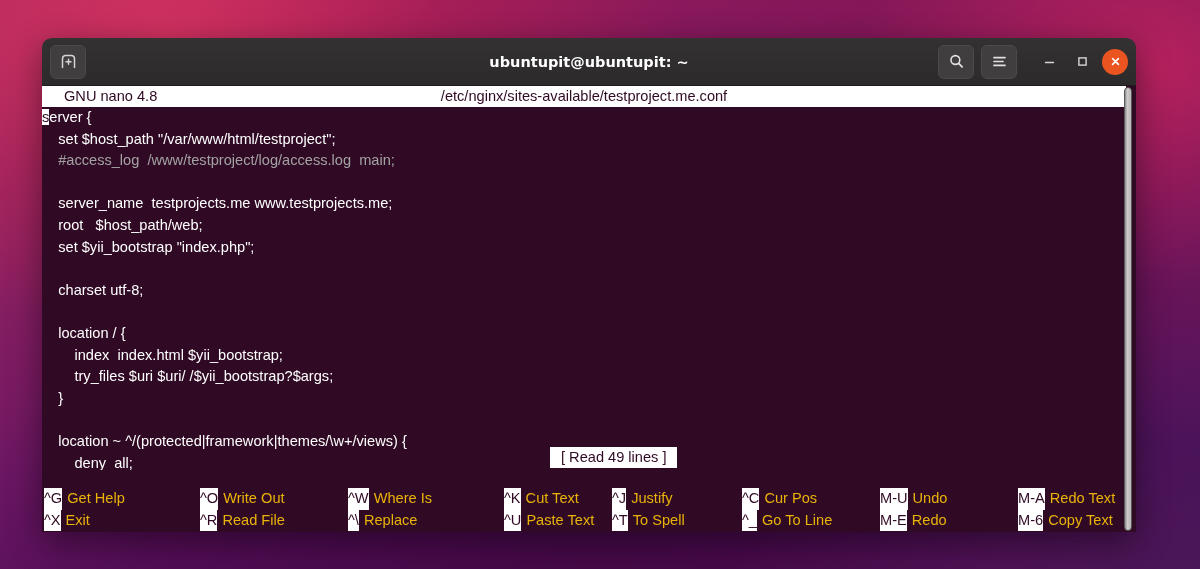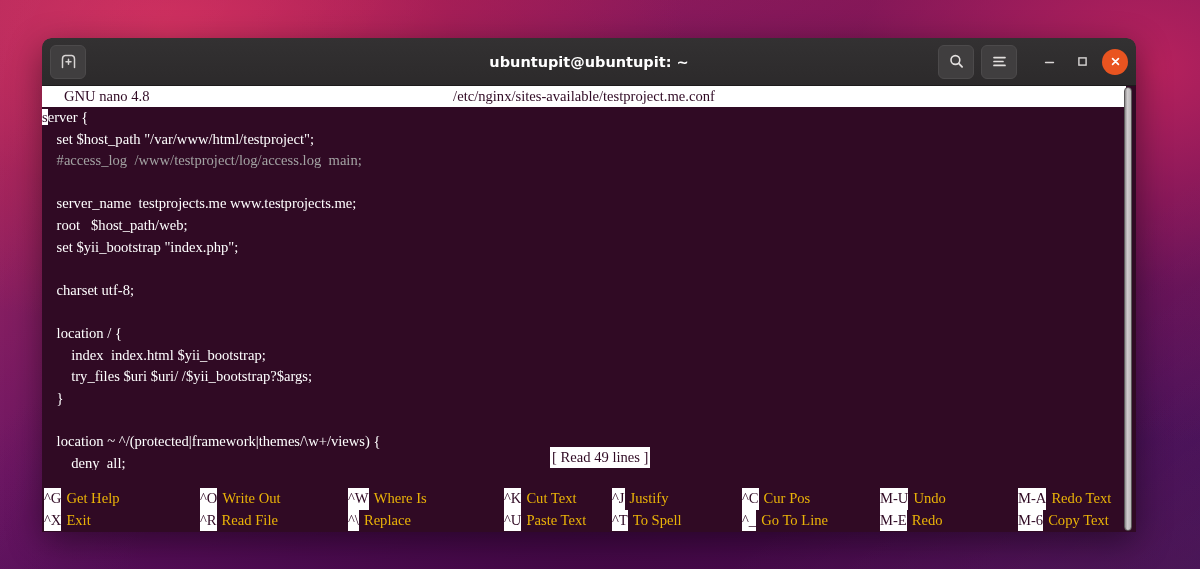--- a/index.html
+++ b/index.html
@@ -105,21 +105,21 @@
     font-weight: bold;
     line-height: 1;
   }
   .gap-l { margin-left: 12px; }
 
   
   #term-body {
     position: relative;
     height: 446px;
     background: #300a24;
-    font-family: Liberation Serif, serif;
+    font-family: Liberation Sans, sans-serif;
     font-size: 14.6px;
     line-height: 21.6px;
     color: #ffffff;
     overflow: hidden;
   }
 
   
   #nano-titlebar {
     position: relative;
     height: 21px;
@@ -155,21 +155,21 @@
     color: #300a24;
   }
 
   
   #nano-status {
     position: absolute;
     left: 508px;
     bottom: 64px;
     background: #ffffff;
     color: #300a24;
-    padding: 0 2px;
+    padding: 0 11px;
     white-space: pre;
     font-size: 14.6px;
     line-height: 21px;
     height: 21px;
     margin-top: 16px;
   }
 
   
   #shortcut-bar {
     position: absolute;

